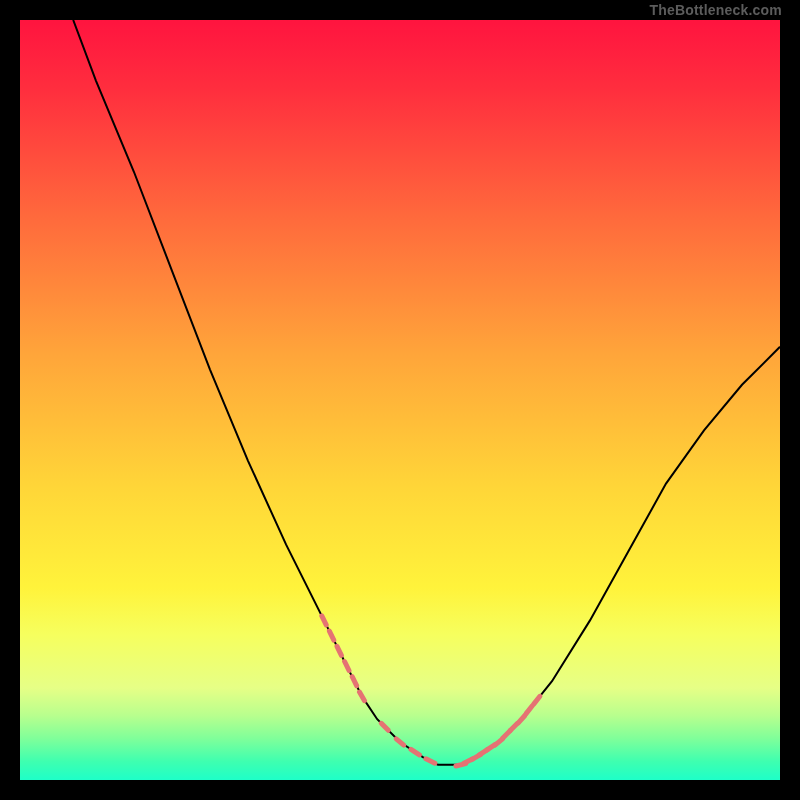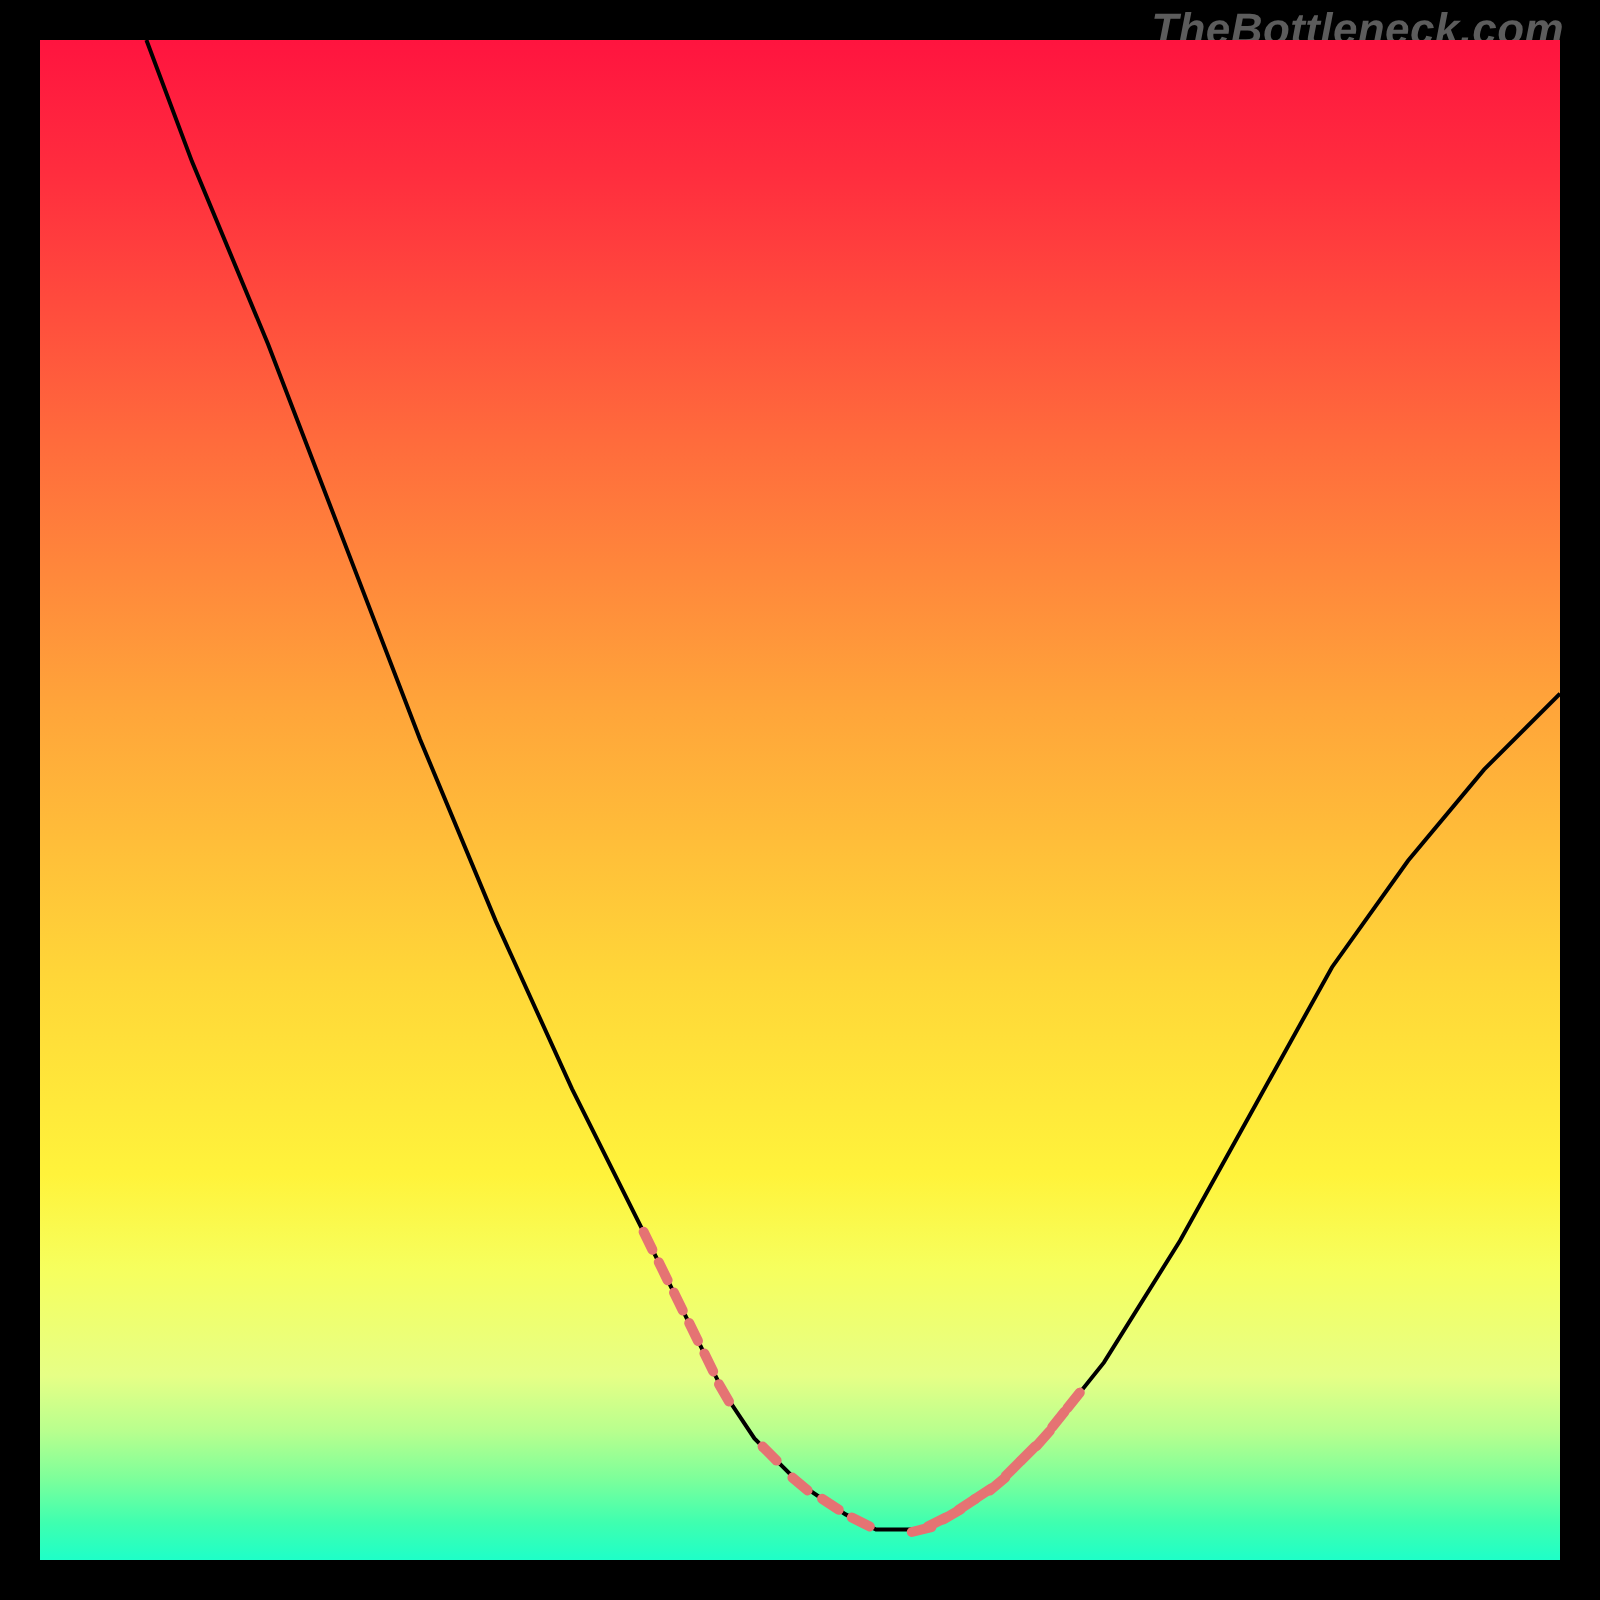--- a/index.html
+++ b/index.html
@@ -22,26 +22,25 @@
     top: 20px;
     width: 760px;
     height: 760px;
     overflow: hidden;
   }
   .watermark {
     position: absolute;
     top: 2px;
     right: 18px;
     font-family: Arial, Helvetica, sans-serif;
-    font-size: 22px;
+    font-size: 14px;
     font-weight: bold;
     color: #5c5c5c;
     letter-spacing: 0.2px;
     user-select: none;
-    font-style: italic;
   }
 </style>
 </head>
 <body>
 <div class="outer">
 
   <div class="watermark">TheBottleneck.com</div>
 
   <div class="plot-area">
     <svg id="chart-svg" width="760" height="760" viewBox="0 0 760 760" preserveAspectRatio="none">

